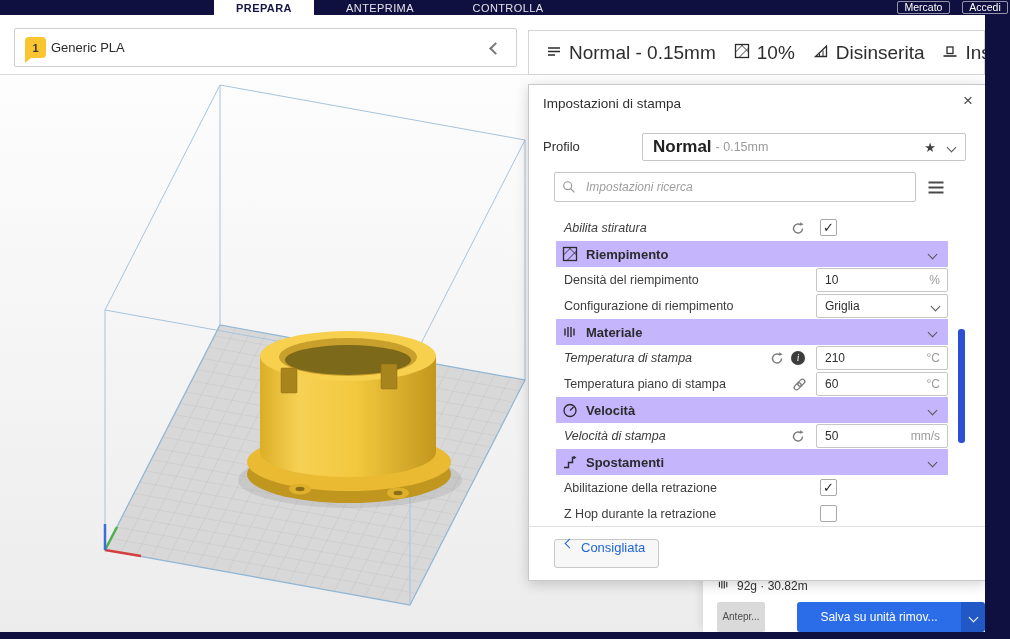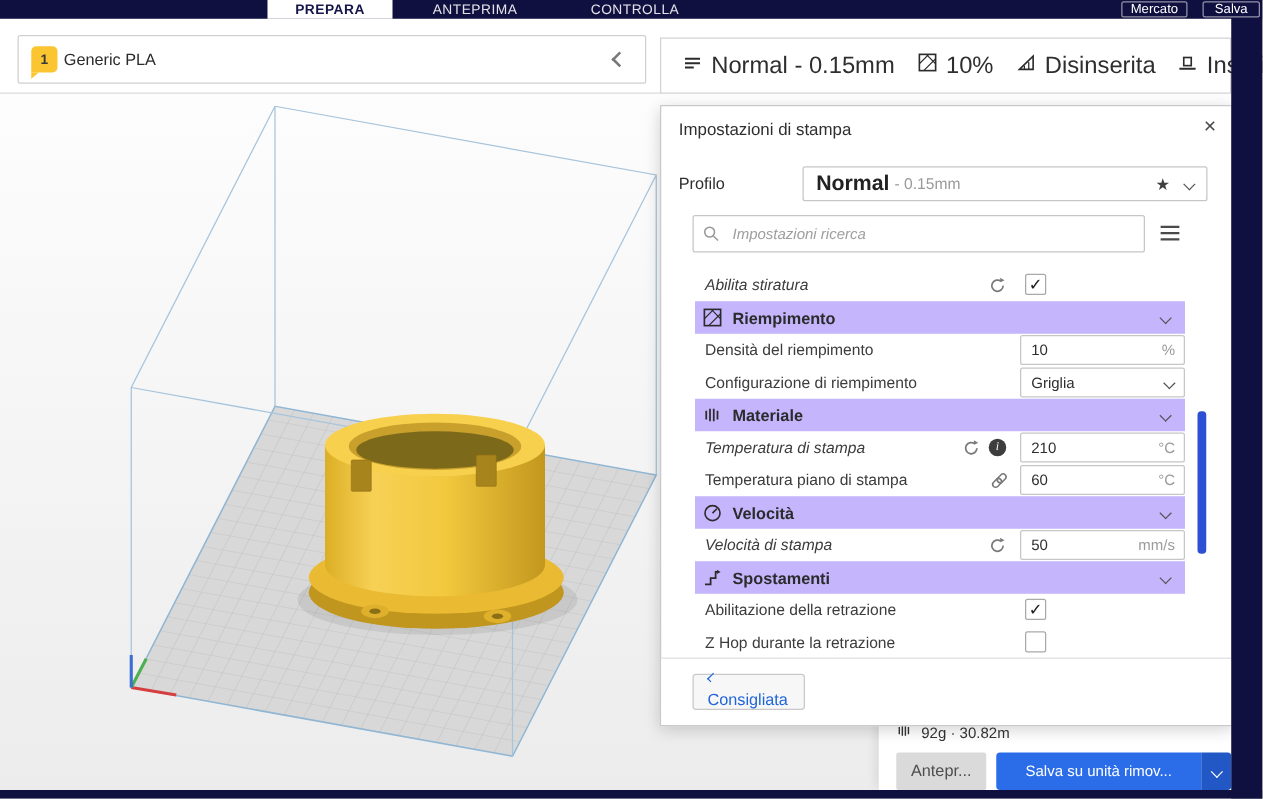--- a/index.html
+++ b/index.html
@@ -72,27 +72,27 @@
   .selbox { position:absolute; right:0; top:1px; width:132px; height:24px; border:1px solid #c6c6c6; border-radius:2px; background:#fff; display:flex; align-items:center; padding:0 8px; font-size:12px; color:#2e2e2e; cursor:pointer; }
   .selbox .chev { margin-left:auto; }
   .checkbox { position:absolute; left:264px; top:4px; width:17px; height:17px; border:1px solid #a9a9a9; border-radius:2px; background:#fff; text-align:center; line-height:15px; font-size:13px; color:#1f1f1f; cursor:pointer; }
   .icon-slot { position:absolute; top:6px; width:15px; height:15px; }
   .il-a { left:235px; } .il-b { left:214px; } .il-c { left:236px; }
   .info-badge { position:absolute; left:235px; top:6px; width:14px; height:14px; border-radius:50%; background:#3d3d3d; color:#fff; font-size:9.5px; font-style:italic; text-align:center; line-height:14px; font-family:"Liberation Serif", serif; }
 
   .scroll-thumb { position:absolute; left:429px; top:244px; width:7px; height:114px; background:#2c4fd4; border-radius:3px; cursor:pointer; }
 
   .panel-footer { position:absolute; left:0; top:441px; width:456px; height:54px; border-top:1px solid #e0e0e0; background:#fff; }
-  .mode-btn { position:absolute; left:25px; top:12px; height:29px; padding:0 13px 0 11px; border:1px solid #c8c8c8; border-radius:3px; background:#f7f7f7; display:flex; gap:8px; font-size:13px; color:#2166d8; cursor:pointer;flex-direction:column; }
+  .mode-btn { position:absolute; left:25px; top:12px; height:29px; padding:0 13px 0 11px; border:1px solid #c8c8c8; border-radius:3px; background:#f7f7f7; display:flex; gap:8px; font-size:13px; color:#2166d8; cursor:pointer; }
 
   
   .output { position:absolute; left:703px; top:560px; width:282px; height:72px; background:#fff; border-radius:8px 0 0 0; box-shadow:-3px -3px 8px rgba(0,0,0,.08); z-index:15; }
   .drag-dots { position:absolute; left:42px; top:4px; color:#9a9a9a; font-size:10px; letter-spacing:2px; cursor:grab; }
   .stats { position:absolute; left:14px; top:18px; display:flex; align-items:center; gap:7px; font-size:12px; color:#333; }
-  .btn-preview { position:absolute; left:14px; top:42px; width:72px; height:30px; background:#dadada; border-radius:2px; font-size:13px; color:#4e4e4e; text-align:center; line-height:30px; cursor:pointer; }
+  .btn-preview { position:absolute; left:14px; top:42px; width:48px; height:30px; background:#dadada; border-radius:2px; font-size:10px; color:#4e4e4e; text-align:center; line-height:30px; cursor:pointer; }
   .btn-save { position:absolute; left:94px; top:42px; width:164px; height:30px; background:#2b6de9; border-radius:3px 0 0 3px; color:#fff; font-size:12px; text-align:center; line-height:30px; cursor:pointer; white-space:nowrap; overflow:hidden; }
   .btn-save-chev { position:absolute; left:258px; top:42px; width:24px; height:30px; background:#2258c5; border-radius:0 3px 3px 0; display:flex; align-items:center; justify-content:center; cursor:pointer; }
 </style>
 </head>
 <body>
 
 <div id="app">
 
   <div class="viewport">
     <svg width="985" height="557" viewBox="0 75 985 557">
@@ -148,21 +148,21 @@
     </svg>
   </div>
 
   <div class="topbar">
     <div class="tabs">
       <div class="tab active" style="width:100px">PREPARA</div>
       <div class="tab" style="width:100px">ANTEPRIMA</div>
       <div class="tab" style="width:124px">CONTROLLA</div>
     </div>
     <div class="topbtn" style="left:897px;width:53px">Mercato</div>
-    <div class="topbtn" style="left:962px;width:46px">Salva</div>
+    <div class="topbtn" style="left:962px;width:46px">Accedi</div>
   </div>
 
   <div class="header">
     <div class="material-card">
       <div class="extruder-badge">
         <span>1</span>
       </div>
       <span class="material-name">Generic PLA</span>
       <span class="card-chevron-wrap"><span class="chev left big"></span></span>
     </div>

